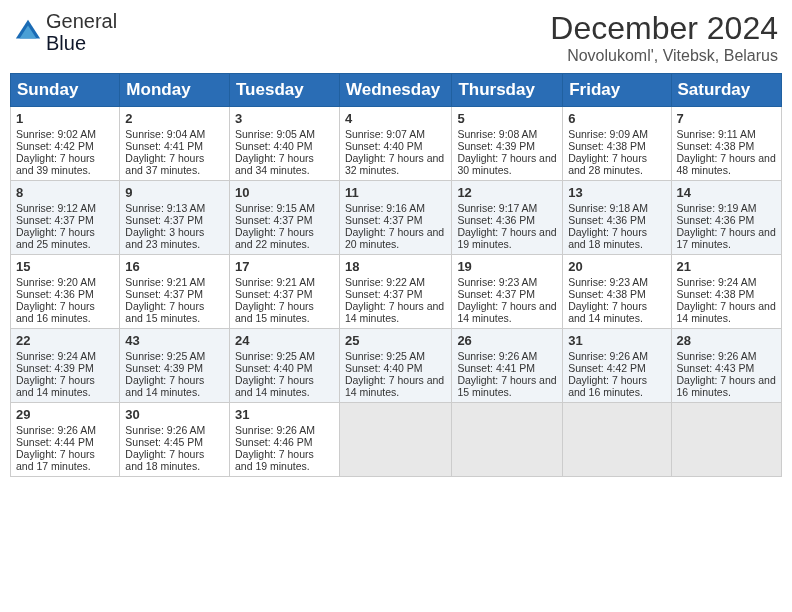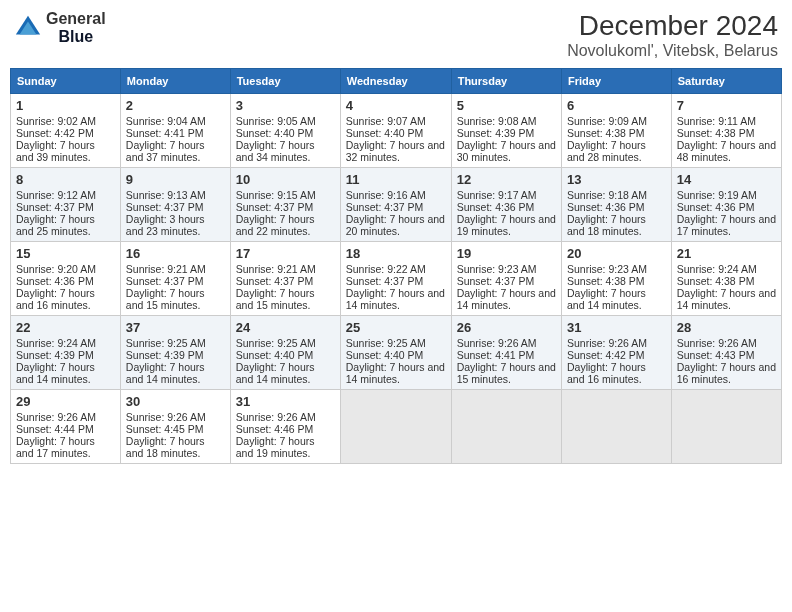--- a/index.html
+++ b/index.html
@@ -16,54 +16,53 @@
       align-items: flex-start;
       margin-bottom: 8px;
       padding: 0 4px;
     }
     .logo {
       display: flex;
       align-items: center;
       gap: 4px;
     }
     .logo-text {
-      font-size: 16px;
-      font-weight: bold;
+      font-size: 20px;
+      font-weight: normal;
       line-height: 1.1;
-      text-align: center;
     }
     .logo-general { color: #333; }
     .logo-blue { color: #0f172a; }
     .logo-icon {
       width: 28px;
       height: 28px;
     }
     .title-block {
       text-align: right;
     }
     .month-title {
-      font-size: 28px;
+      font-size: 32px;
       font-weight: normal;
       color: #333;
     }
     .subtitle {
       font-size: 16px;
       color: #555;
     }
     .calendar {
       width: 100%;
       border-collapse: collapse;
       border: 1px solid #ccc;
     }
     .calendar th {
       background: #2a6db5;
       color: #fff;
       text-align: left;
       padding: 6px 6px;
-      font-size: 11px;
+      font-size: 17px;
       font-weight: bold;
       border: 1px solid #2060a0;
     }
     .calendar td {
       vertical-align: top;
       border: 1px solid #ccc;
       padding: 4px 5px;
       font-size: 10.5px;
       color: #333;
       width: 113px;
@@ -141,21 +140,21 @@
         <td><span class="day-number">15</span><span>Sunrise: 9:20 AM</span><br><span>Sunset: 4:36 PM</span><br><span>Daylight: 7 hours and 16 minutes.</span></td>
         <td><span class="day-number">16</span><span>Sunrise: 9:21 AM</span><br><span>Sunset: 4:37 PM</span><br><span>Daylight: 7 hours and 15 minutes.</span></td>
         <td><span class="day-number">17</span><span>Sunrise: 9:21 AM</span><br><span>Sunset: 4:37 PM</span><br><span>Daylight: 7 hours and 15 minutes.</span></td>
         <td><span class="day-number">18</span><span>Sunrise: 9:22 AM</span><br><span>Sunset: 4:37 PM</span><br><span>Daylight: 7 hours and 14 minutes.</span></td>
         <td><span class="day-number">19</span><span>Sunrise: 9:23 AM</span><br><span>Sunset: 4:37 PM</span><br><span>Daylight: 7 hours and 14 minutes.</span></td>
         <td><span class="day-number">20</span><span>Sunrise: 9:23 AM</span><br><span>Sunset: 4:38 PM</span><br><span>Daylight: 7 hours and 14 minutes.</span></td>
         <td><span class="day-number">21</span><span>Sunrise: 9:24 AM</span><br><span>Sunset: 4:38 PM</span><br><span>Daylight: 7 hours and 14 minutes.</span></td>
       </tr>
       <tr>
         <td><span class="day-number">22</span><span>Sunrise: 9:24 AM</span><br><span>Sunset: 4:39 PM</span><br><span>Daylight: 7 hours and 14 minutes.</span></td>
-        <td><span class="day-number">37</span><span>Sunrise: 9:25 AM</span><br><span>Sunset: 4:39 PM</span><br><span>Daylight: 7 hours and 14 minutes.</span></td>
+        <td><span class="day-number">43</span><span>Sunrise: 9:25 AM</span><br><span>Sunset: 4:39 PM</span><br><span>Daylight: 7 hours and 14 minutes.</span></td>
         <td><span class="day-number">24</span><span>Sunrise: 9:25 AM</span><br><span>Sunset: 4:40 PM</span><br><span>Daylight: 7 hours and 14 minutes.</span></td>
         <td><span class="day-number">25</span><span>Sunrise: 9:25 AM</span><br><span>Sunset: 4:40 PM</span><br><span>Daylight: 7 hours and 14 minutes.</span></td>
         <td><span class="day-number">26</span><span>Sunrise: 9:26 AM</span><br><span>Sunset: 4:41 PM</span><br><span>Daylight: 7 hours and 15 minutes.</span></td>
         <td><span class="day-number">31</span><span>Sunrise: 9:26 AM</span><br><span>Sunset: 4:42 PM</span><br><span>Daylight: 7 hours and 16 minutes.</span></td>
         <td><span class="day-number">28</span><span>Sunrise: 9:26 AM</span><br><span>Sunset: 4:43 PM</span><br><span>Daylight: 7 hours and 16 minutes.</span></td>
       </tr>
       <tr>
         <td><span class="day-number">29</span><span>Sunrise: 9:26 AM</span><br><span>Sunset: 4:44 PM</span><br><span>Daylight: 7 hours and 17 minutes.</span></td>
         <td><span class="day-number">30</span><span>Sunrise: 9:26 AM</span><br><span>Sunset: 4:45 PM</span><br><span>Daylight: 7 hours and 18 minutes.</span></td>
         <td><span class="day-number">31</span><span>Sunrise: 9:26 AM</span><br><span>Sunset: 4:46 PM</span><br><span>Daylight: 7 hours and 19 minutes.</span></td>

